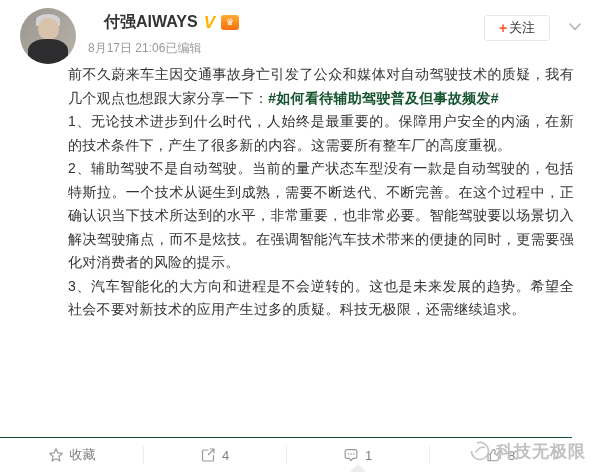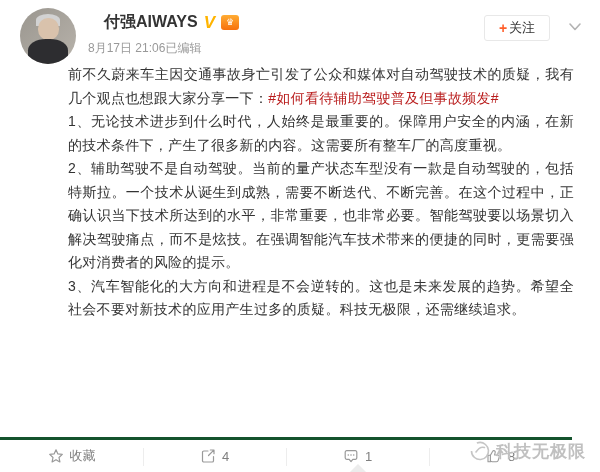--- a/index.html
+++ b/index.html
@@ -32,26 +32,26 @@
     background:#fff; border:1px solid #e8e8e8; border-radius:3px;
     display:flex; align-items:center; justify-content:center; gap:2px;
     font-size:13px; color:#333; cursor:pointer; }
   .follow-plus { color:#ff5e2a; font-size:14px; font-weight:bold; }
   .chevron { position:absolute; left:568px; top:22px; width:14px; height:10px; }
 
   
   .content { position:absolute; left:68px; top:63px; width:506px;
     font-size:14px; line-height:23.5px; letter-spacing:0.3px; color:#333;
     text-align:justify; }
-  .hashtag { color:#b91c1c; }
+  .hashtag { color:#14532d;font-weight:bold; }
   .content .point { margin:0; }
 
   
   .toolbar { position:absolute; left:0; bottom:0; width:572px; height:35px;
-    border-top:3px solid #14532d; display:flex; background:#fff; }
+    border-top:1px solid #14532d; display:flex; background:#fff; }
   .tb-cell { flex:1 1 0; position:relative; display:flex; align-items:center;
     justify-content:center; gap:6px; font-size:13px; color:#808080; cursor:pointer; }
   .tb-cell + .tb-cell::before { content:""; position:absolute; left:0; top:8px;
     width:1px; height:18px; background:#ededed; }
   .tb-icon { display:block; }
   .caret-up { position:absolute; left:50%; bottom:0; margin-left:-8px;
     width:0; height:0; border-left:8px solid transparent; border-right:8px solid transparent;
     border-bottom:8px solid #ececec; }
 
   

